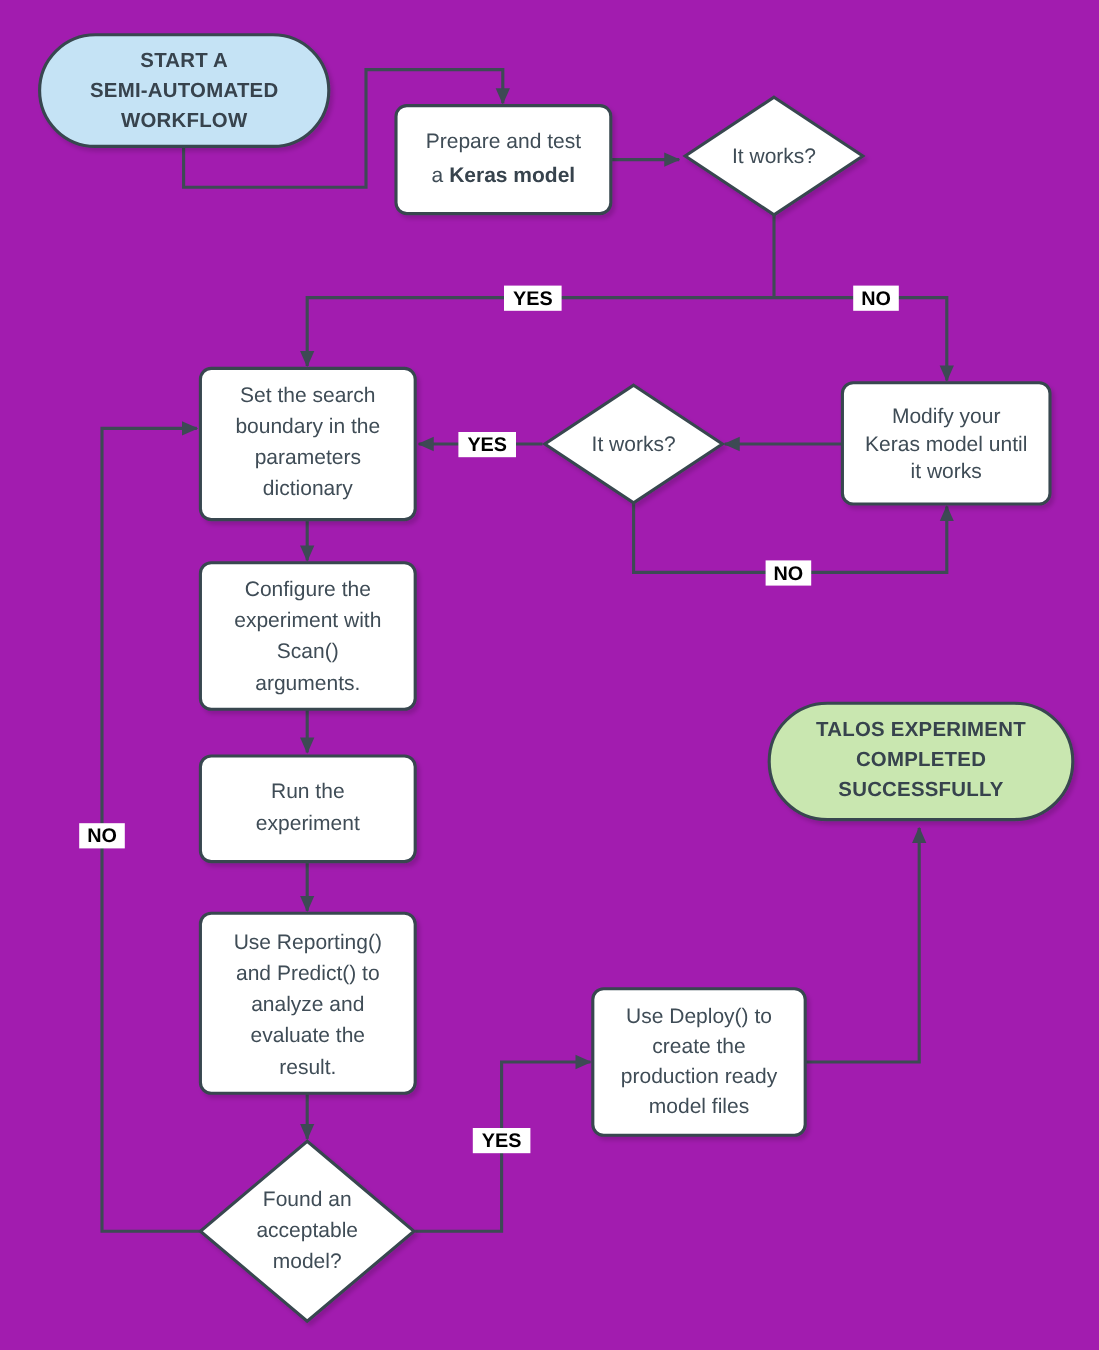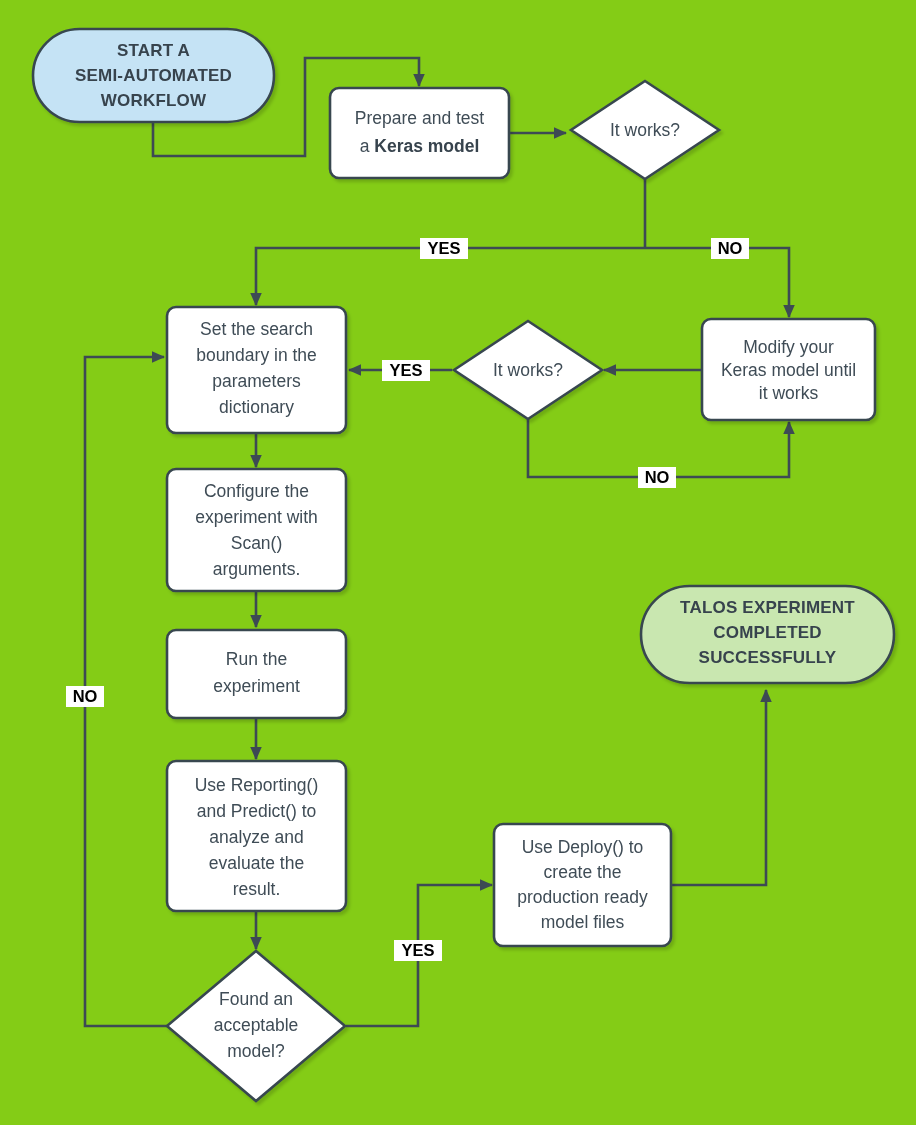--- a/index.html
+++ b/index.html
@@ -8,21 +8,21 @@
     padding: 0;
     background: #ffffff;
   }
   body {
     font-family: "Liberation Sans", sans-serif;
   }
   #flowchart-root {
     position: relative;
     width: 916px;
     height: 1125px;
-    background: #84cc16;
+    background: #a21caf;
     overflow: hidden;
   }
   svg#flow-svg {
     position: absolute;
     top: 0;
     left: 0;
     width: 916px;
     height: 1125px;
     display: block;
   }

